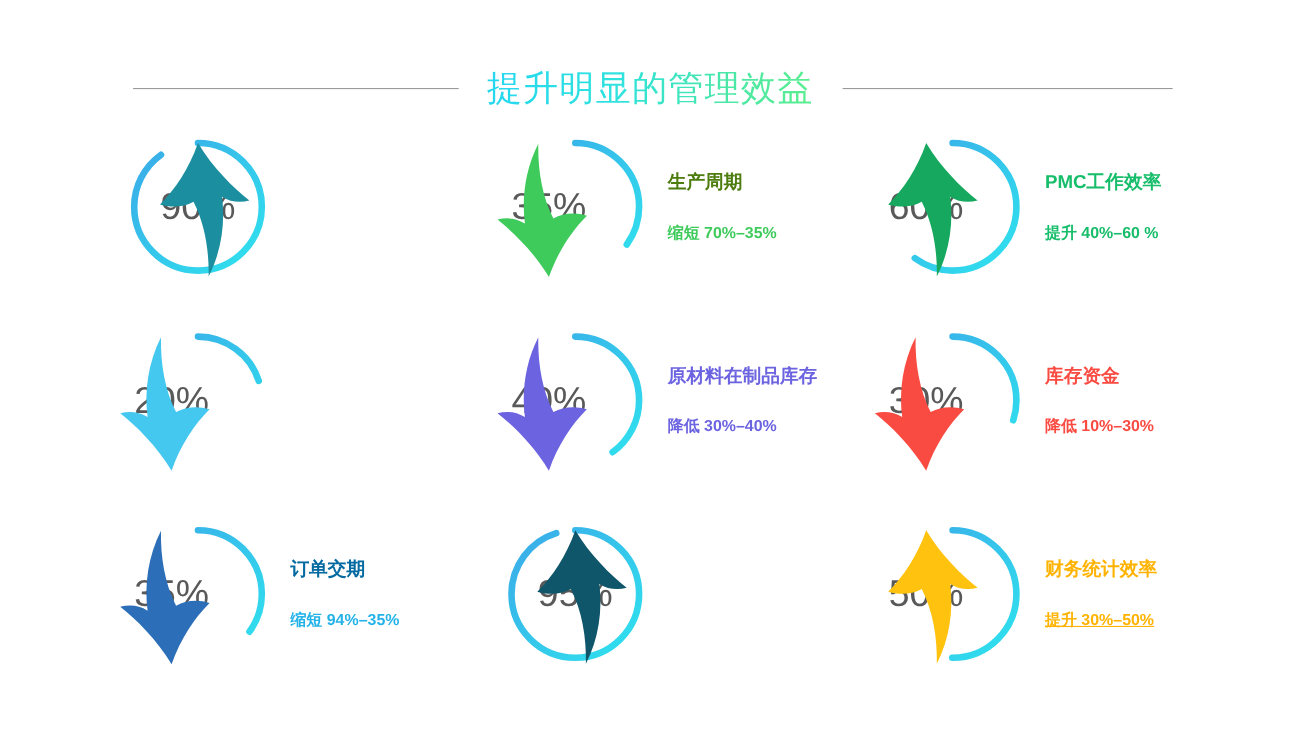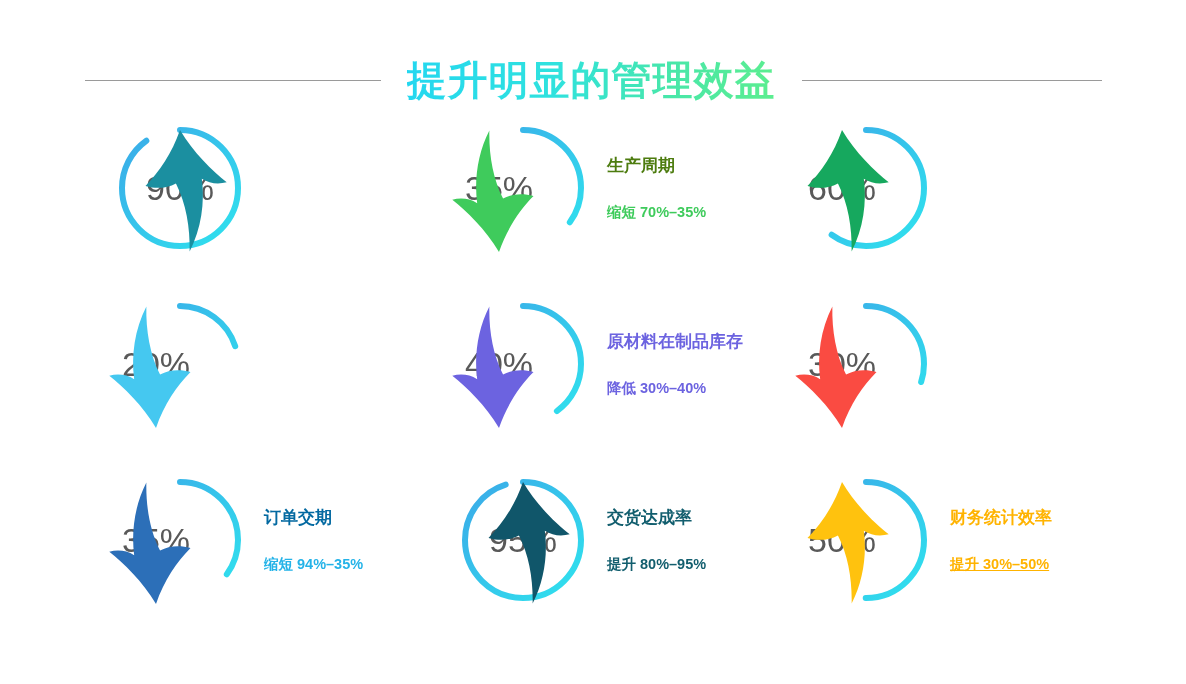--- a/index.html
+++ b/index.html
@@ -34,22 +34,22 @@
 
   .rule {
     height: 1px;
     background: #9a9a9a;
     flex: 0 0 auto;
   }
   .rule-left  { width: 296px; }
   .rule-right { width: 300px; }
 
   .title {
-    font-size: 40px;
-    font-weight: bold;
+    font-size: 32px;
+    font-weight: normal;
     letter-spacing: 1px;
     white-space: nowrap;
     background: linear-gradient(95deg, #24D7F0 0%, #2FE2DE 40%, #49E7A8 72%, #5CEE8F 100%);
     -webkit-background-clip: text;
     background-clip: text;
     color: transparent;
     -webkit-text-fill-color: transparent;
     line-height: 1.15;
   }
 
@@ -203,20 +203,24 @@
             </defs>
             <circle cx="66" cy="66" r="58" fill="none" stroke="url(#g2)" stroke-width="6" stroke-linecap="round" stroke-dasharray="218.65484868984962 145.7698991265664" transform="rotate(-90 66 66)"></circle>
           </svg>
           <div class="gauge-center shift-left">
             <div class="pct" style="color: rgb(89, 89, 89);">60%</div>
             <svg class="arrow" viewBox="0 0 22 26">
               <path d="M11 1 C13.6 5.4 17.4 9.1 20.2 11.3 C18.6 11.7 16.8 11.6 15.3 10.6 C15.9 15.3 15.2 20.4 12.9 24.9 C13.0 20.2 12.2 15.4 10.2 11.5 C8.4 12.5 6.2 12.6 4.2 12.0 C6.9 9.3 9.4 5.6 11 1 Z" fill="#16A85E"></path>
             </svg>
           </div>
         </div>
+        <div class="labels">
+          <div class="cap" style="color: rgb(22, 189, 106);">PMC工作效率</div>
+          <div class="sub" style="color: rgb(22, 189, 106);">提升 40%–60 %</div>
+        </div>
       </div>
       <div class="cell">
         <div class="gauge">
           <svg viewBox="0 0 132 132">
             <defs>
               <linearGradient id="g3" x1="1" y1="0" x2="0" y2="1">
                 <stop offset="0%" stop-color="#3BA9E8"></stop>
                 <stop offset="100%" stop-color="#2FE3EE"></stop>
               </linearGradient>
             </defs>
@@ -264,20 +268,24 @@
             </defs>
             <circle cx="66" cy="66" r="58" fill="none" stroke="url(#g5)" stroke-width="6" stroke-linecap="round" stroke-dasharray="109.32742434492481 255.09732347149122" transform="rotate(-90 66 66)"></circle>
           </svg>
           <div class="gauge-center shift-left">
             <div class="pct" style="color: rgb(89, 89, 89);">30%</div>
             <svg class="arrow" viewBox="0 0 22 26">
               <path d="M11 25 C8.4 20.6 4.6 16.9 1.8 14.7 C3.4 14.3 5.2 14.4 6.7 15.4 C6.1 10.7 6.8 5.6 9.1 1.1 C9.0 5.8 9.8 10.6 11.8 14.5 C13.6 13.5 15.8 13.4 17.8 14.0 C15.1 16.7 12.6 20.4 11 25 Z" fill="#FA4B42"></path>
             </svg>
           </div>
         </div>
+        <div class="labels">
+          <div class="cap" style="color: rgb(250, 75, 66);">库存资金</div>
+          <div class="sub" style="color: rgb(250, 75, 66);">降低 10%–30%</div>
+        </div>
       </div>
       <div class="cell">
         <div class="gauge">
           <svg viewBox="0 0 132 132">
             <defs>
               <linearGradient id="g6" x1="1" y1="0" x2="0" y2="1">
                 <stop offset="0%" stop-color="#3BA9E8"></stop>
                 <stop offset="100%" stop-color="#2FE3EE"></stop>
               </linearGradient>
             </defs>
@@ -306,24 +314,20 @@
             </defs>
             <circle cx="66" cy="66" r="58" fill="none" stroke="url(#g7)" stroke-width="6" stroke-linecap="round" stroke-dasharray="346.2035104255952 18.221237390820818" transform="rotate(-90 66 66)"></circle>
           </svg>
           <div class="gauge-center">
             <div class="pct" style="color: rgb(89, 89, 89);">95%</div>
             <svg class="arrow" viewBox="0 0 22 26">
               <path d="M11 1 C13.6 5.4 17.4 9.1 20.2 11.3 C18.6 11.7 16.8 11.6 15.3 10.6 C15.9 15.3 15.2 20.4 12.9 24.9 C13.0 20.2 12.2 15.4 10.2 11.5 C8.4 12.5 6.2 12.6 4.2 12.0 C6.9 9.3 9.4 5.6 11 1 Z" fill="#10566A"></path>
             </svg>
           </div>
         </div>
-        <div class="labels">
-          <div class="cap" style="color: rgb(18, 94, 110);">交货达成率</div>
-          <div class="sub" style="color: rgb(18, 94, 110);">提升 80%–95%</div>
-        </div>
       </div>
       <div class="cell">
         <div class="gauge">
           <svg viewBox="0 0 132 132">
             <defs>
               <linearGradient id="g8" x1="1" y1="0" x2="0" y2="1">
                 <stop offset="0%" stop-color="#3BA9E8"></stop>
                 <stop offset="100%" stop-color="#2FE3EE"></stop>
               </linearGradient>
             </defs>

